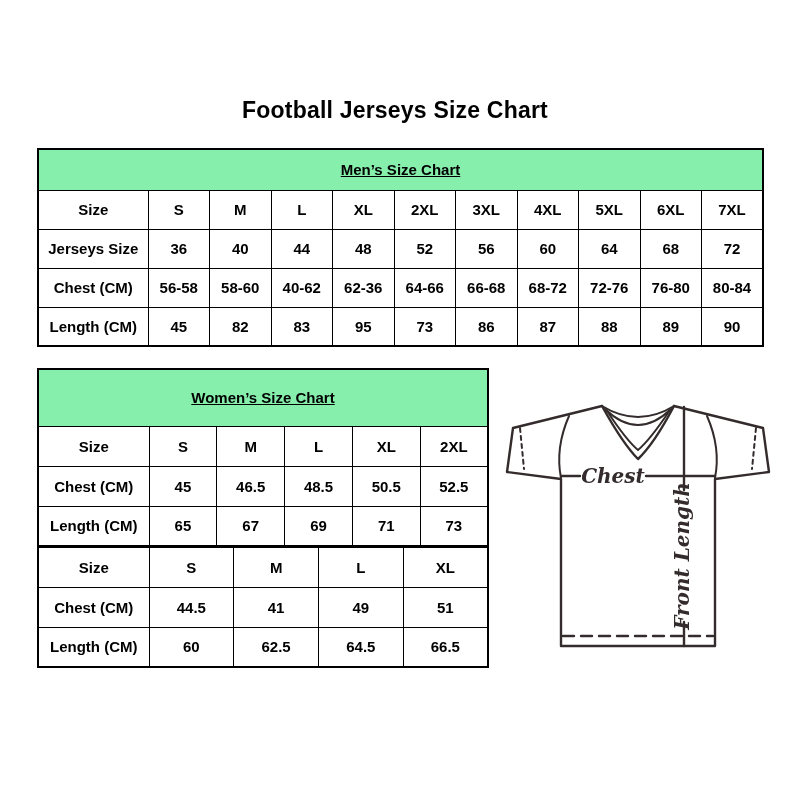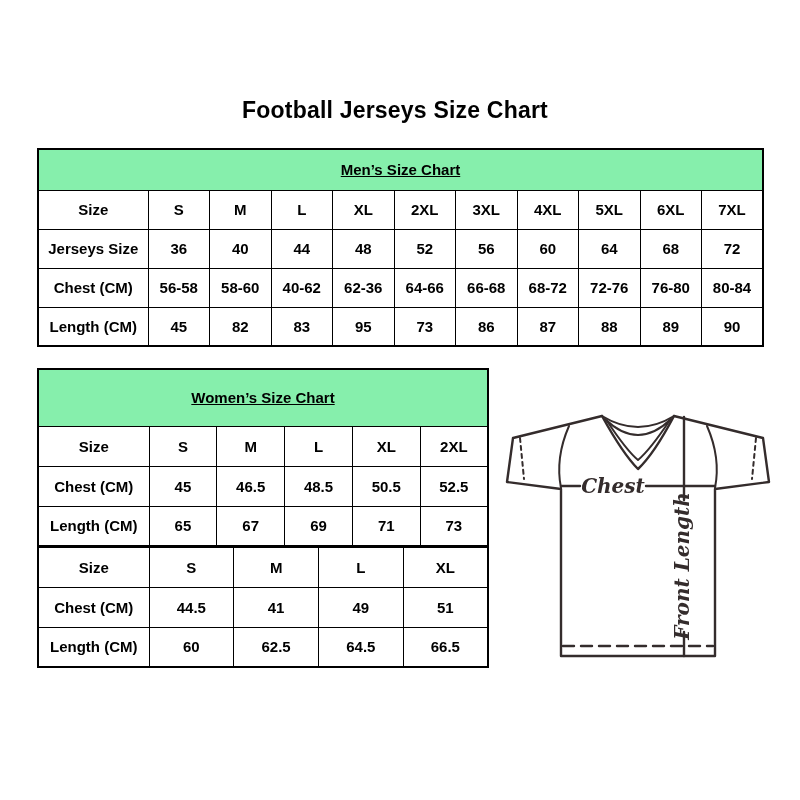--- a/index.html
+++ b/index.html
@@ -27,21 +27,21 @@
   #women-table { left:37px; top:368px; width:452px; }
   #youth-table { left:37px; top:546px; width:452px; }
 
   #men-table tr.head   { height:41px; }
   #men-table tr.data   { height:39px; }
   #women-table tr.head { height:57px; }
   #women-table tr.data { height:40px; }
   #youth-table tr.head { height:39px; }
   #youth-table tr.data { height:40px; }
 
-  .jersey-wrap { position:absolute; left:505px; top:396px; width:270px; height:272px; }
+  .jersey-wrap { position:absolute; left:505px; top:386px; width:270px; height:272px; }
   .jersey-wrap svg { display:block; }
   .measure-text {
     font-family:"DejaVu Serif","Liberation Serif",serif;
     font-style:italic; font-weight:bold; font-size:20px; fill:#342c2c;
   }
 </style>
 </head>
 <body>
 
 <div class="page">

